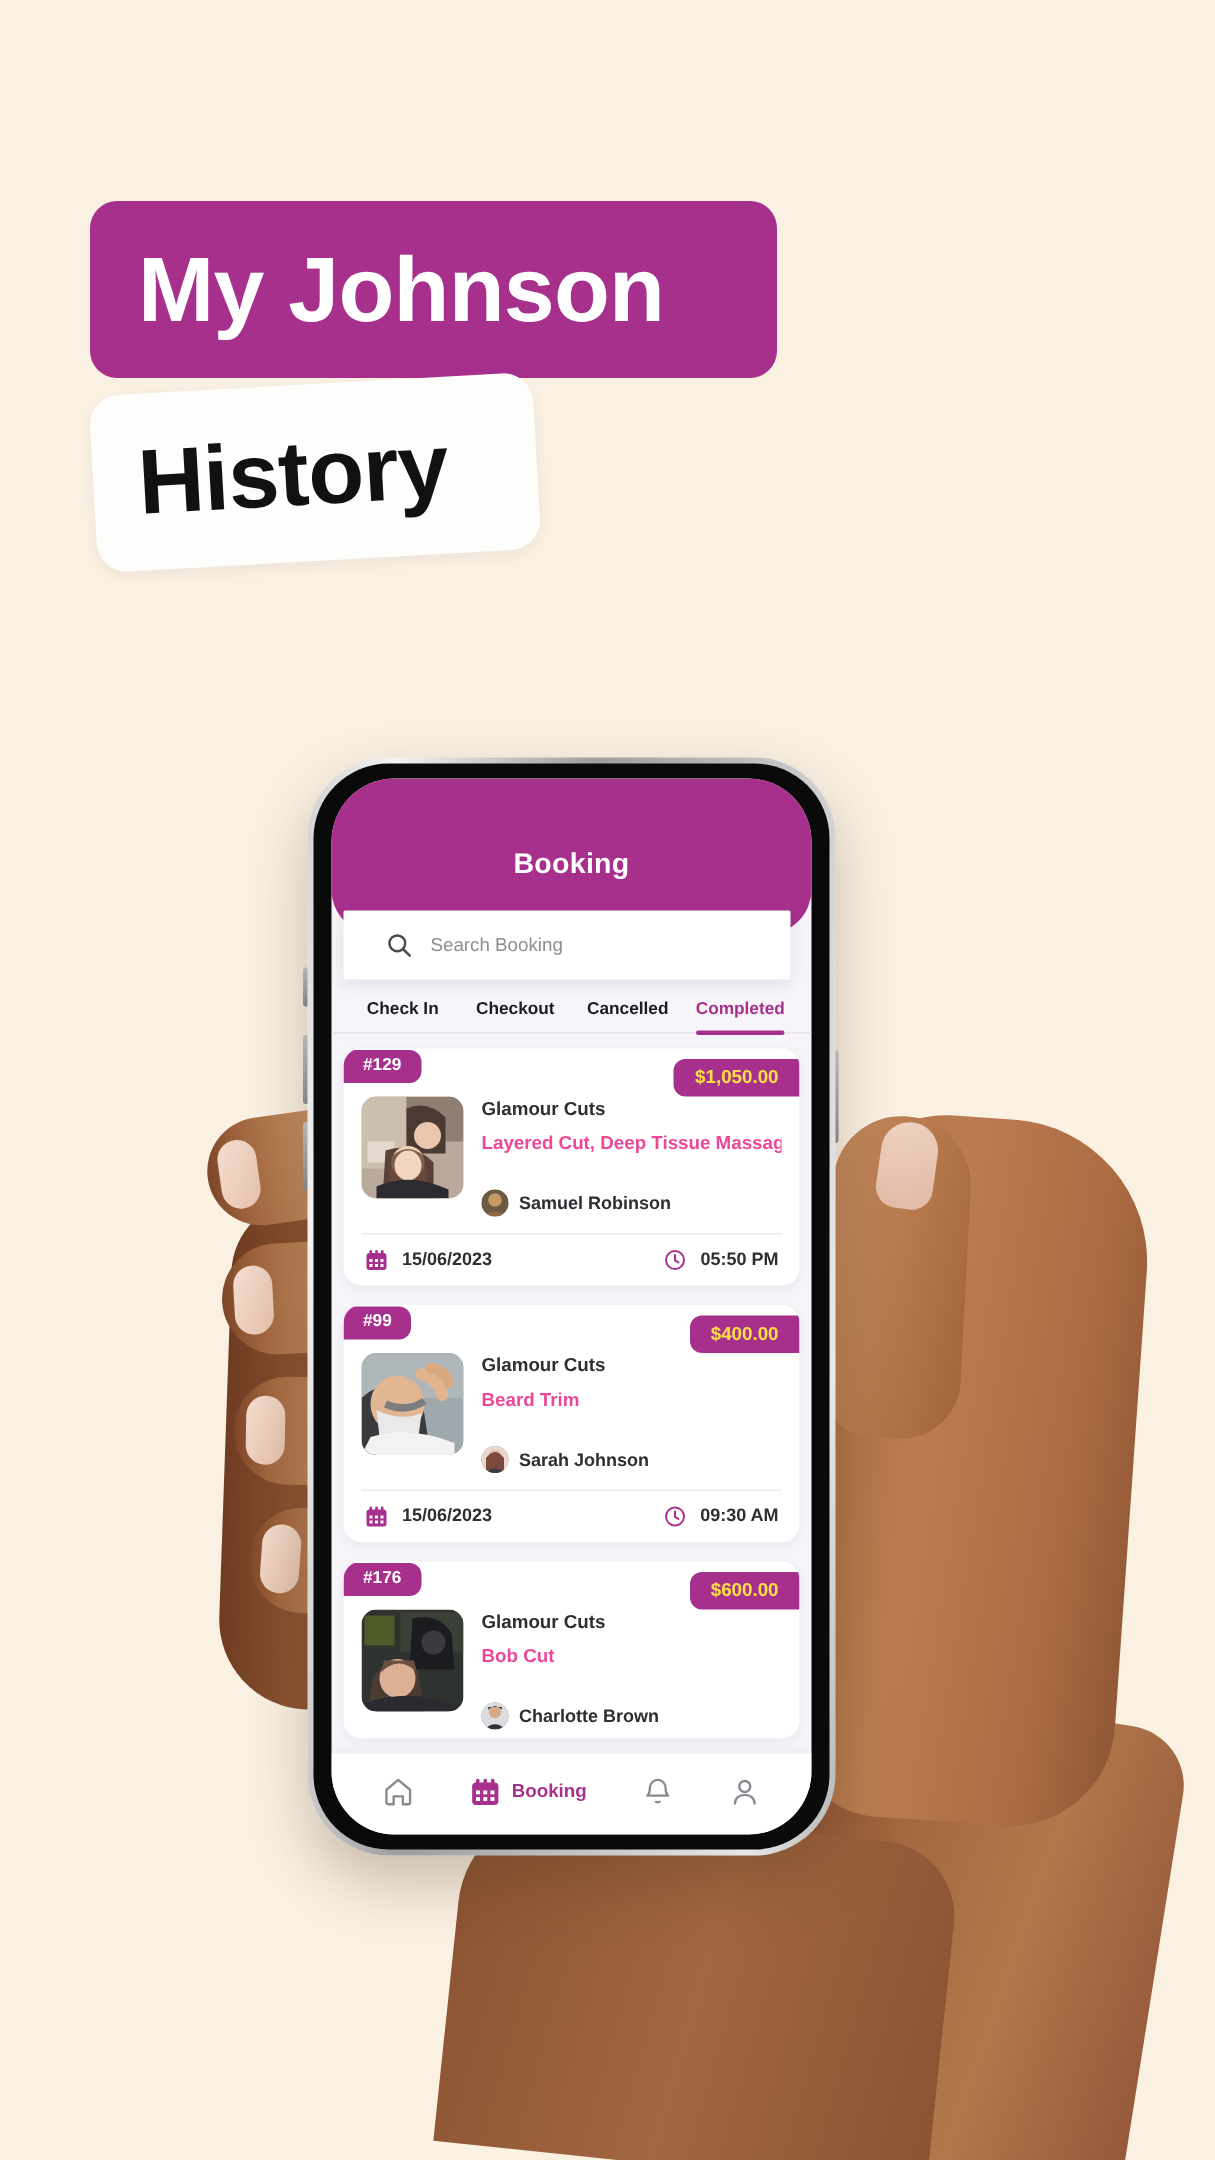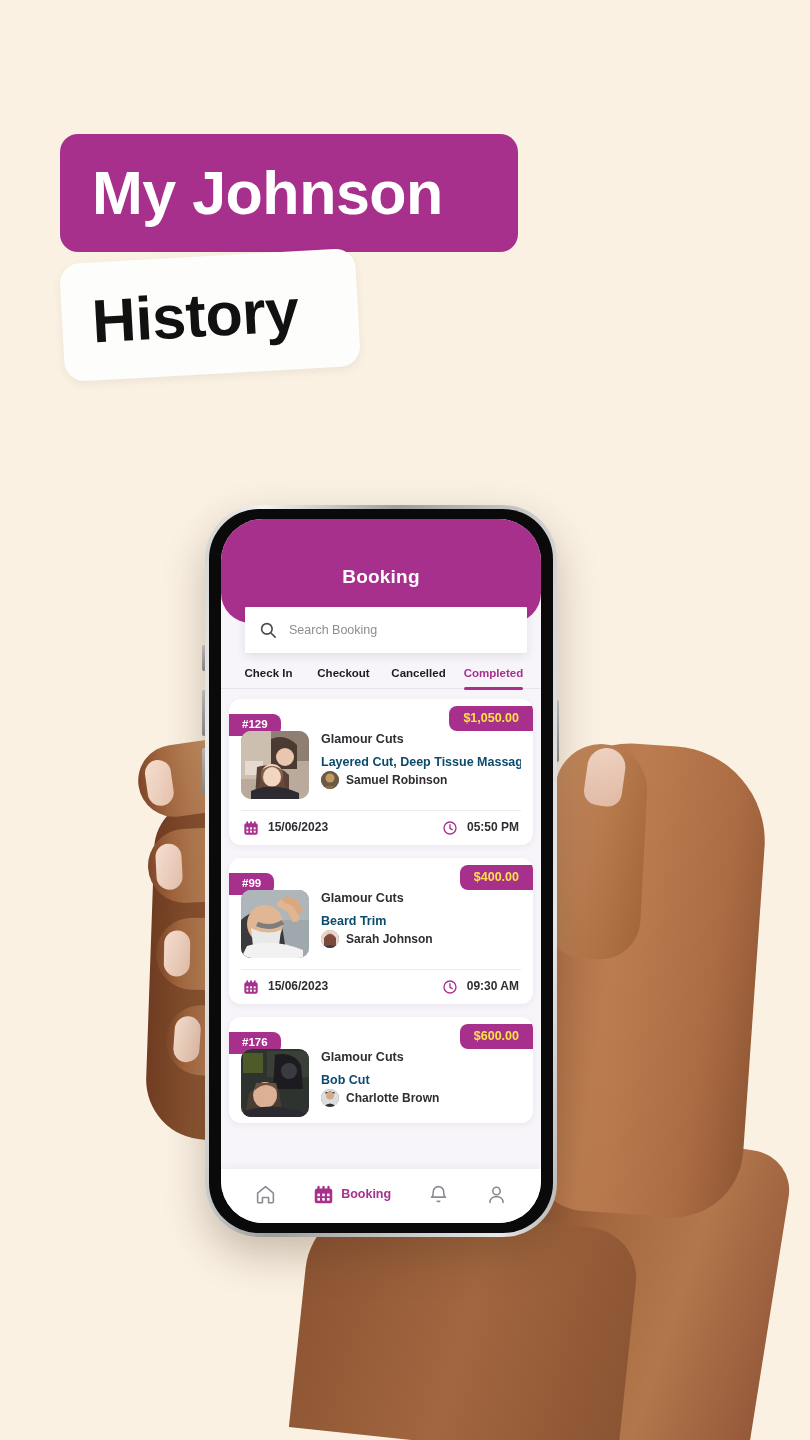--- a/index.html
+++ b/index.html
@@ -144,25 +144,25 @@
     height: 104px;
     position: relative;
     border-radius: 0 0 30px 30px;
   }
   .app-title {
     color: #ffffff; font-size: 19px; font-weight: 700;
     text-align: center; padding-top: 47px;
     letter-spacing: 0.2px;
   }
   .search-wrap {
-    position: absolute; left: 24px; right: 14px; top: 88px;
+    position: absolute; left: 8px; right: 14px; top: 88px;
     height: 46px;
     background: #ffffff; border-radius: 1px;
     display: flex; align-items: center;
-    padding: 0 14px;
+    padding: 0 28px;
     box-shadow: 0 3px 10px rgba(30,10,40,0.10);
     z-index: 4;
   }
   .search-icon { width: 18px; height: 18px; flex: none; margin-right: 12px; }
   .search-input {
     border: none; outline: none; flex: 1;
     font-family: "Liberation Sans", sans-serif;
     font-size: 12.5px; color: #3a3a3a; background: transparent;
   }
   .search-input::placeholder { color: #8d8d92; }
@@ -202,21 +202,21 @@
   }
   .card-top-row {
     display: flex; justify-content: space-between; align-items: flex-start;
     height: 26px;
   }
   .id-badge {
     background: #a8308d; color: #fff;
     font-size: 11.5px; font-weight: 700;
     padding: 5px 13px;
     border-radius: 0 8px 8px 0;
-    margin-top: 15px;
+    margin-top: 1px;
     line-height: 1;
   }
   .price-badge {
     background: #a8308d; color: #fde047;
     font-size: 12.5px; font-weight: 700;
     padding: 6px 14px;
     border-radius: 8px 0 0 8px;
     margin-top: 7px;
     line-height: 1;
     white-space: nowrap;
@@ -227,25 +227,25 @@
     border-radius: 10px; overflow: hidden;
     background: #cdbfae;
   }
   .thumb-img svg { display: block; width: 68px; height: 68px; }
   .card-info { padding-left: 12px; flex: 1; min-width: 0; }
   .salon {
     font-size: 12.5px; font-weight: 700; color: #2e2e33;
     margin-top: 1px;
   }
   .service {
-    font-size: 12.5px; font-weight: 700; color: #0c4a6e;
+    font-size: 12.5px; font-weight: 700; color: #ec4899;
     margin-top: 9px;
     white-space: nowrap; overflow: hidden;
   }
-  .staff-row { display: flex; align-items: center; margin-top: 2px; }
+  .staff-row { display: flex; align-items: center; margin-top: 24px; }
   .staff-avatar {
     width: 18px; height: 18px; border-radius: 50%;
     overflow: hidden; flex: none; margin-right: 7px;
     background: #8a7768;
   }
   .staff-avatar svg { display: block; width: 18px; height: 18px; }
   .staff-name { font-size: 12px; font-weight: 700; color: #2e2e33; }
   .card-divider {
     height: 1px; background: #ece9f0;
     margin: 11px 12px 0;

